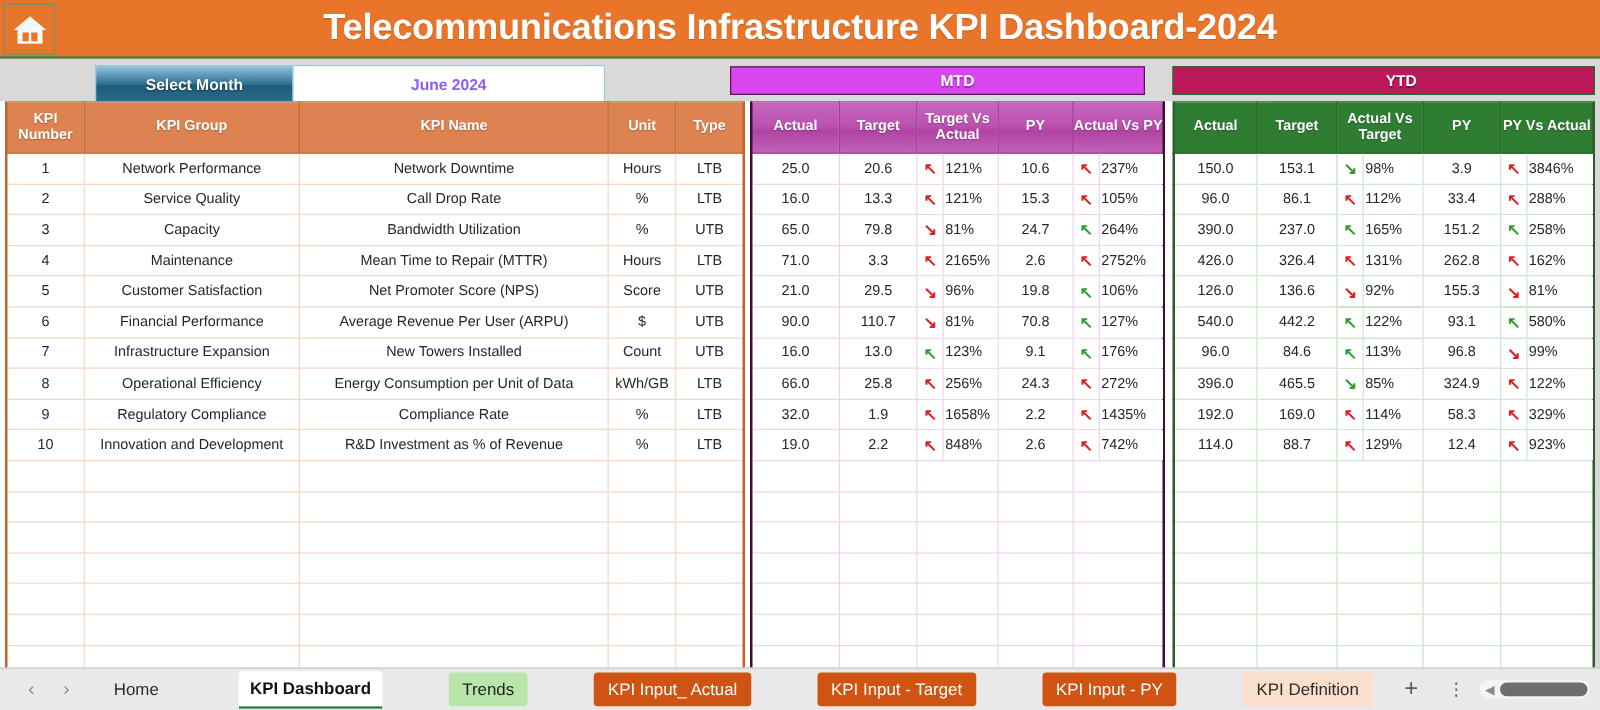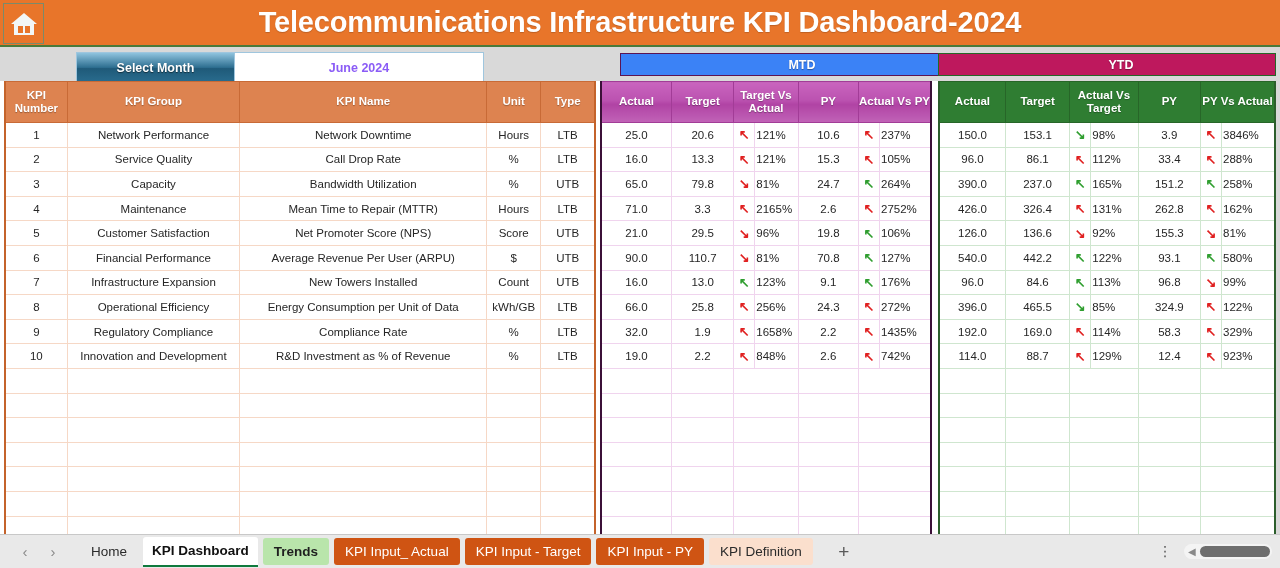--- a/index.html
+++ b/index.html
@@ -52,21 +52,21 @@
     font-size: 12.5px; font-weight: bold;
     display:flex; align-items:center; justify-content:center;
   }
 
   .grp-hdr {
     position: absolute; top: 53px; height: 23px;
     color:#fff; font-size:12.5px; font-weight:600;
     display:flex; align-items:center; justify-content:center;
     text-shadow: 0 1px 1px rgba(0,0,0,.35);
   }
-  .grp-mtd { left: 620px; width: 332px; background:#3b82f6; border:1px solid #5a1453;padding-left:32px; }
+  .grp-mtd { left: 584px; width: 332px; background:#d946ef; border:1px solid #5a1453;padding-left:32px; }
   .grp-ytd { left: 938px; width: 338px; background:#be185d; border:1px solid #266627;padding-left:28px; }
 
   
   .sheet {
     position: absolute; left: 0; top: 81px; width: 1016px; height: 453px;
     background: #ffffff;
   }
   table { border-collapse: collapse; table-layout: fixed; }
 
   
@@ -138,21 +138,21 @@
     height:26px; display:flex; align-items:center; padding:0 11px;
     font-size:13.5px; color:#2b2b2b; white-space:nowrap; margin-right:5px;
     border-radius:3px;
   }
   .tab.plain { background:transparent; }
   .tab.active {
     background:#ffffff; color:#111; font-weight:bold;
     border-bottom:2.5px solid #0f7a3d; border-radius:3px 3px 0 0;
     height:30px; padding:0 9px;
   }
-  .tab.green { background:#b9e5ab; color:#1f1f1f; height:27px;font-weight:bold; }
+  .tab.green { background:#b9e5ab; color:#1f1f1f; height:27px; }
   .tab.orange { background:#cf5413; color:#ffffff; height:27px; }
   .tab.peach { background:#fbdfcd; color:#2b2b2b; height:27px; }
   .tab-plus { font-size:19px; color:#5a5a5a; margin-left:14px; width:24px; text-align:center; }
   .tabbar-right { margin-left:auto; display:flex; align-items:center; padding-right:8px; }
   .kebab { color:#555; font-size:14px; letter-spacing:0; width:22px; text-align:center; line-height:.7;}
   .hscroll {
     width:88px; height:15px; background:#f4f4f4; border-radius:8px;
     display:flex; align-items:center; margin-left:8px; position:relative;
   }
   .hscroll .lt { color:#8a8a8a; font-size:10px; margin-left:4px; }
@@ -849,21 +849,21 @@
       </tbody>
   </table>
 
 </div>
 
 <div class="tabbar">
   <div class="navarrows">
     <span>‹</span>
     <span>›</span>
   </div>
-  <div id="tabs-host" style="display:flex;align-items:center;">
+  <div id="tabs-host" style="display:flex;align-items:center;gap:48px;">
       <div class="tab plain">Home</div>
       <div class="tab active">KPI Dashboard</div>
       <div class="tab green">Trends</div>
       <div class="tab orange">KPI Input_ Actual</div>
       <div class="tab orange">KPI Input - Target</div>
       <div class="tab orange">KPI Input - PY</div>
       <div class="tab peach">KPI Definition</div>
     </div>
   <div class="tab-plus">+</div>
   <div class="tabbar-right">

